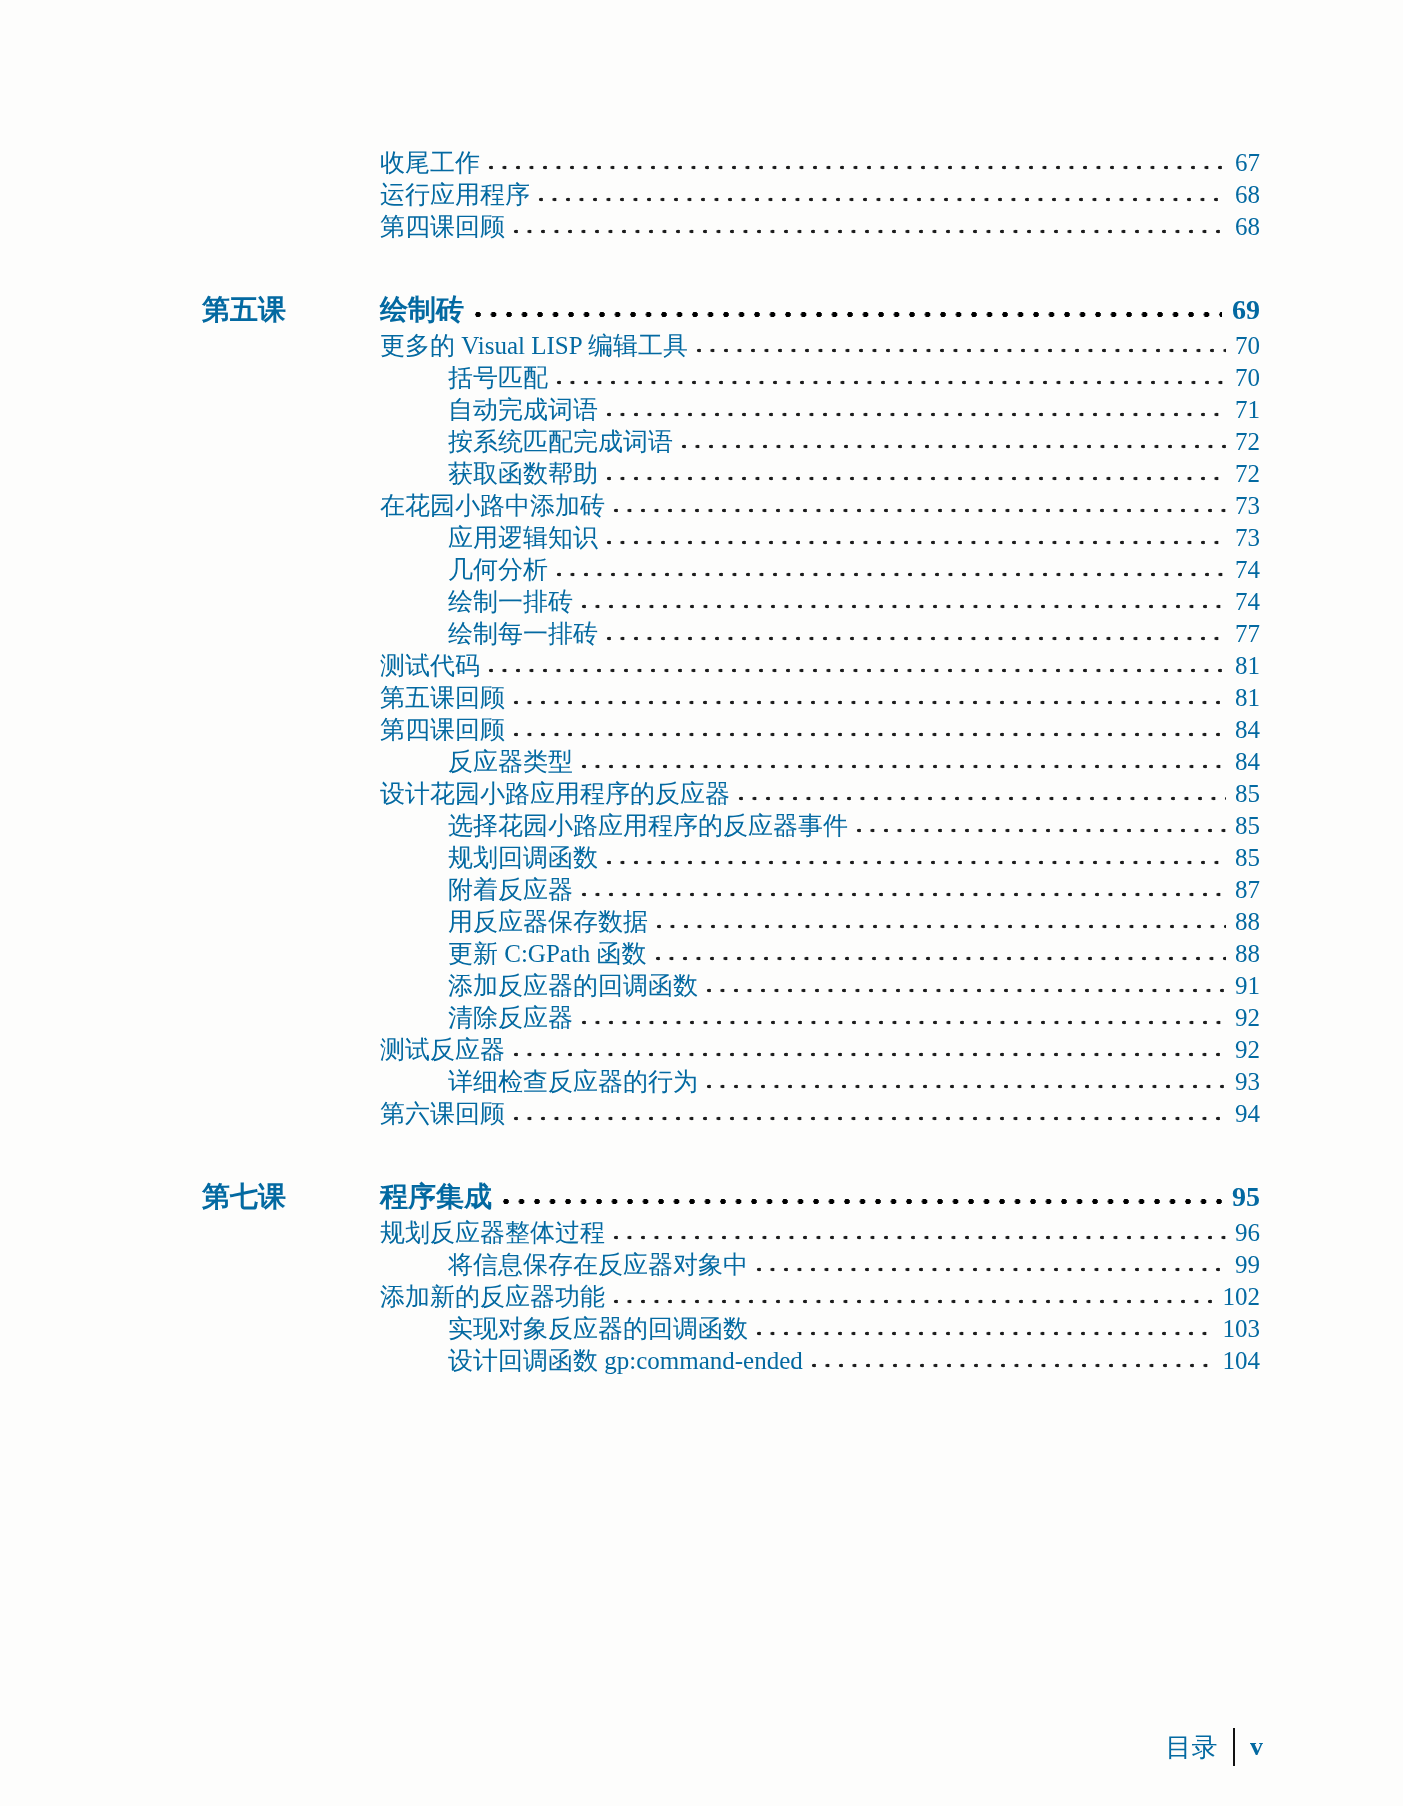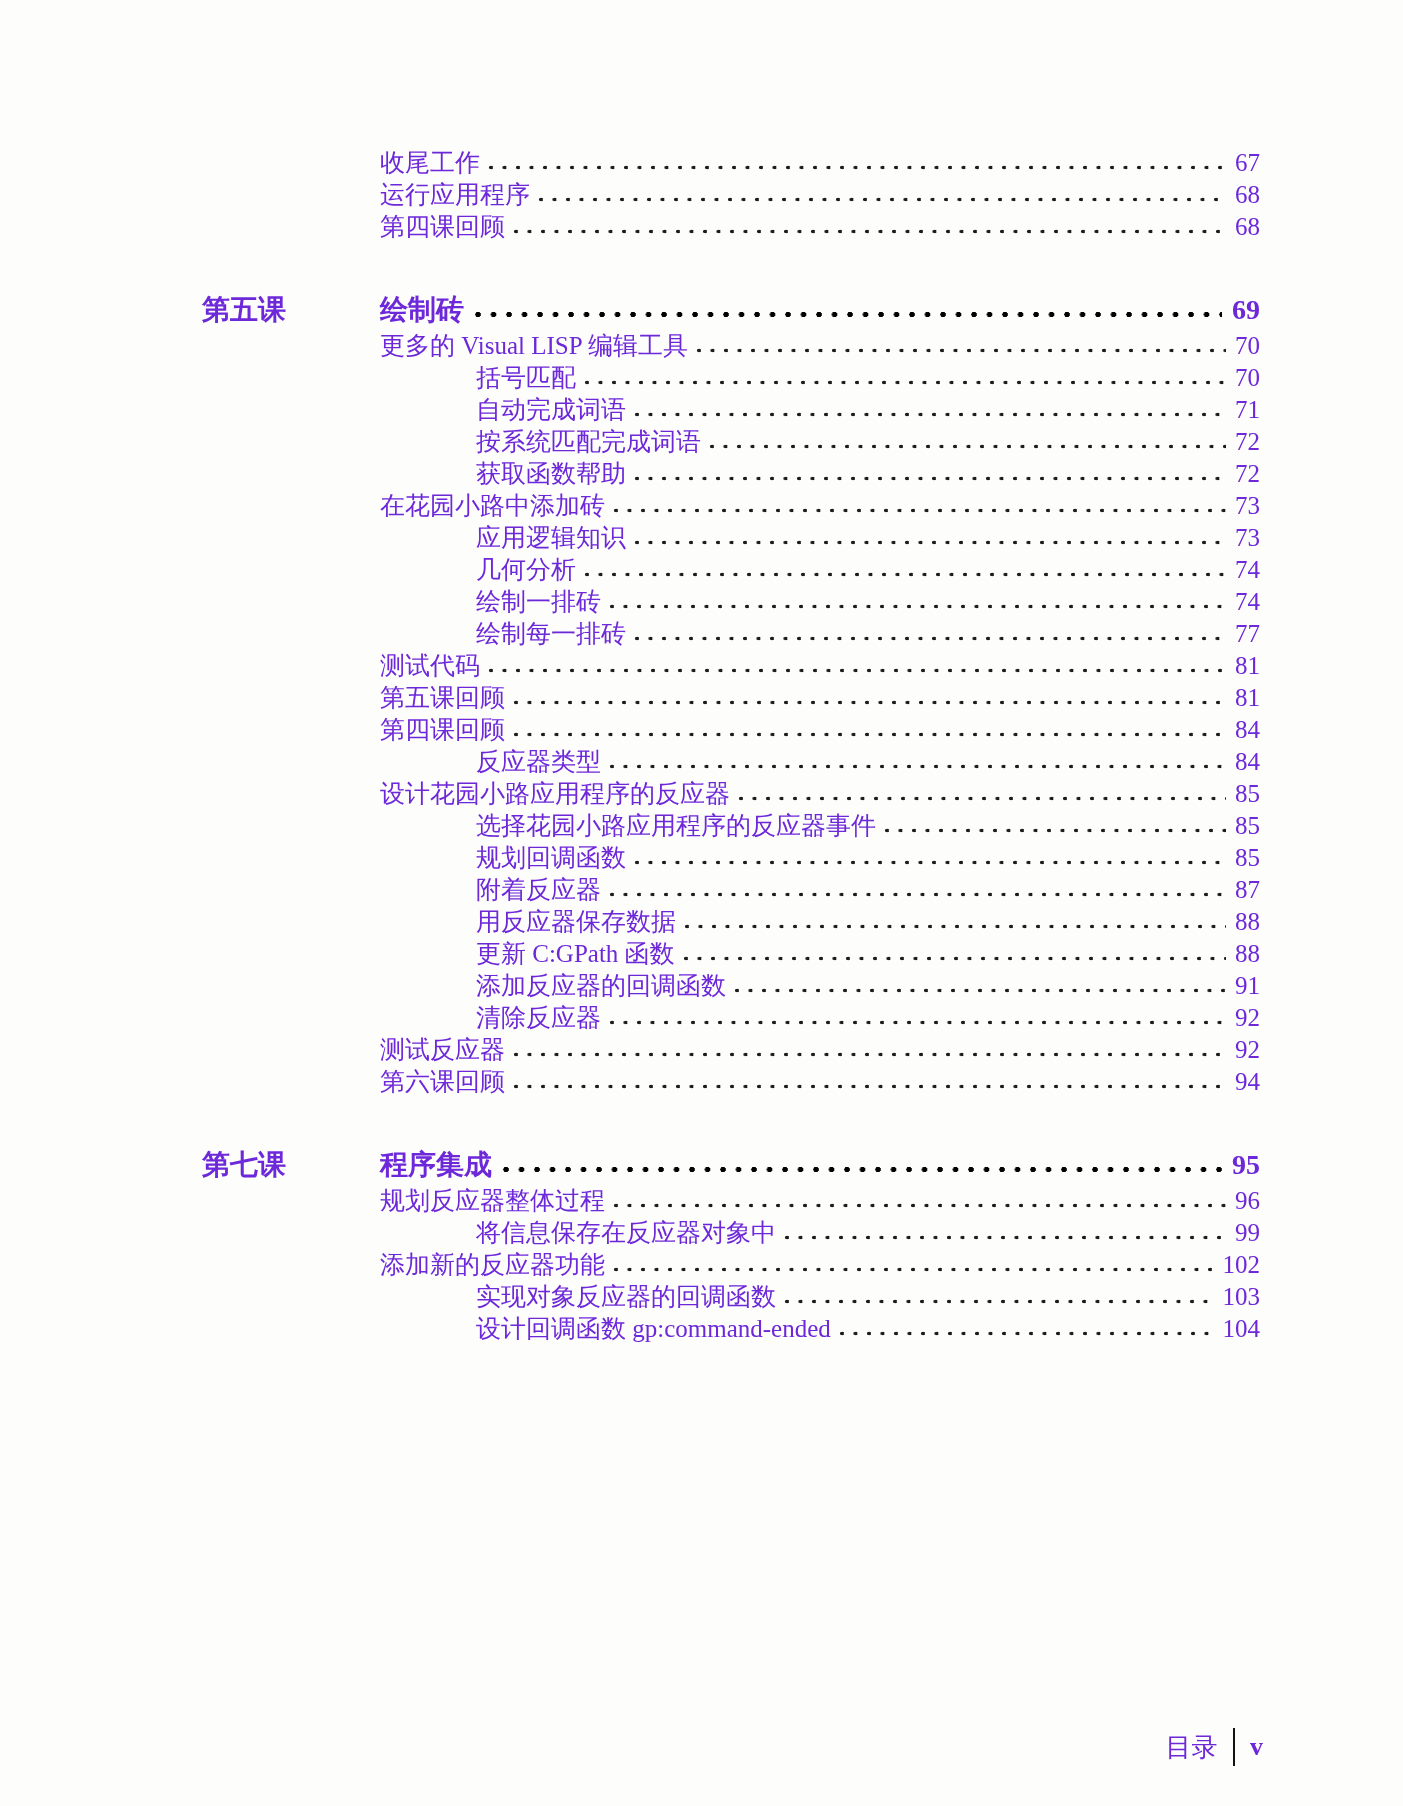--- a/index.html
+++ b/index.html
@@ -2,36 +2,36 @@
 <html><head>
 <meta charset="utf-8">
 <style>
   html,body{margin:0;padding:0;background:#e9e9e9;}
   .page{
     position:relative;
     width:1403px;height:1806px;
     margin:0 auto;
     background:#fdfdfc;
     font-family:"Liberation Serif","DejaVu Serif",serif;
-    color:#6d28d9;
+    color:#0369a1;
     overflow:hidden;
   }
   .toc{
     position:absolute;
     top:147px;left:380px;right:143px;
   }
   .toc-section{position:relative;}
   .row{
     display:flex;
     align-items:baseline;
     line-height:32px;
     font-size:25px;
     white-space:nowrap;
   }
-  .row.level-2{margin-left:96px;text-align:right;}
+  .row.level-2{margin-left:68px;text-align:right;}
   .entry-page{padding-left:4px;}
   .leader{
     flex:1 1 auto;
     height:7px;
     min-width:20px;
     margin:0 5px 0 8px;
     background-image:radial-gradient(circle at 3px 3.5px,#1c1c1c 1.7px,rgba(0,0,0,0) 2.1px);
     background-size:13.5px 7px;
     background-repeat:repeat-x;
     background-position:left bottom;
@@ -244,20 +244,25 @@
     <span class="leader"></span>
     <span class="entry-page">92</span>
   </div>
 
   <div class="row entry-row level-1">
     <span class="entry-text">测试反应器</span>
     <span class="leader"></span>
     <span class="entry-page">92</span>
   </div>
 
+  <div class="row entry-row level-2">
+    <span class="entry-text">详细检查反应器的行为</span>
+    <span class="leader"></span>
+    <span class="entry-page">93</span>
+  </div>
 
   <div class="row entry-row level-1">
     <span class="entry-text">第六课回顾</span>
     <span class="leader"></span>
     <span class="entry-page">94</span>
   </div>
 </div>
   </section>
 
   <section class="toc-section">

